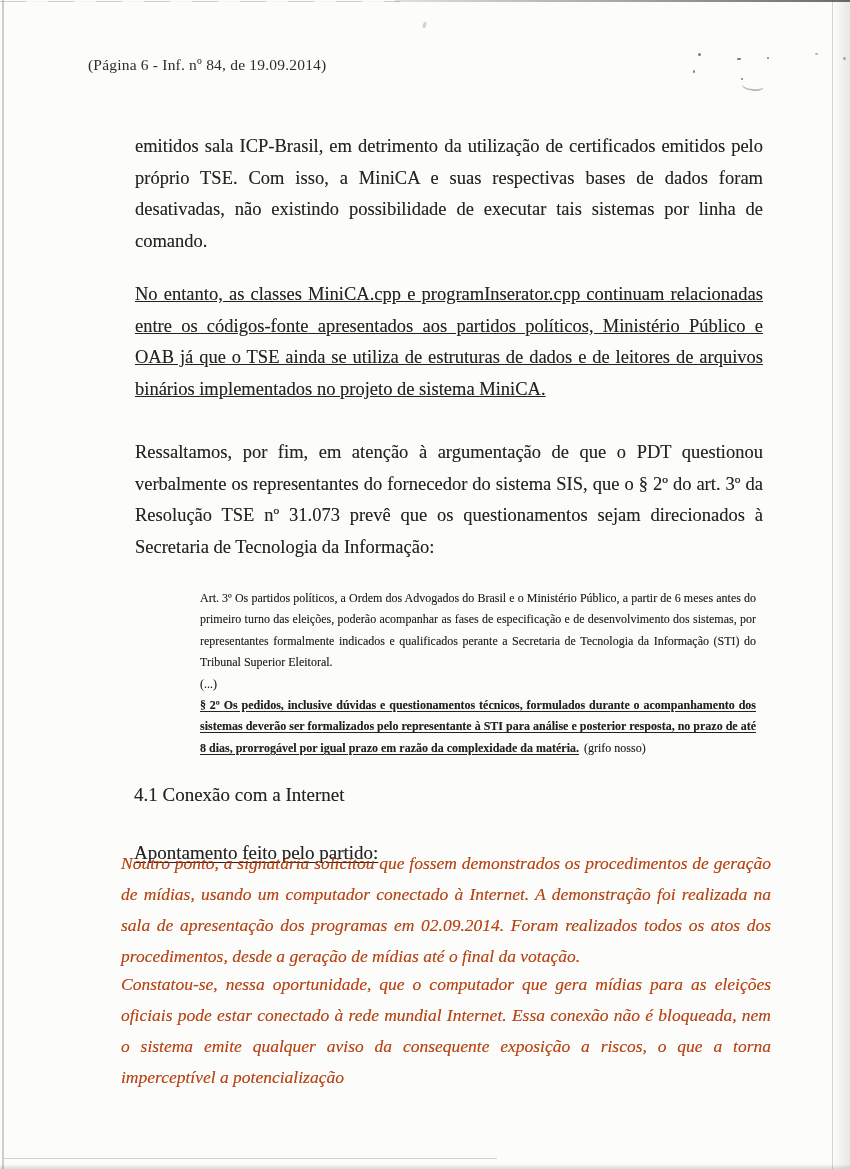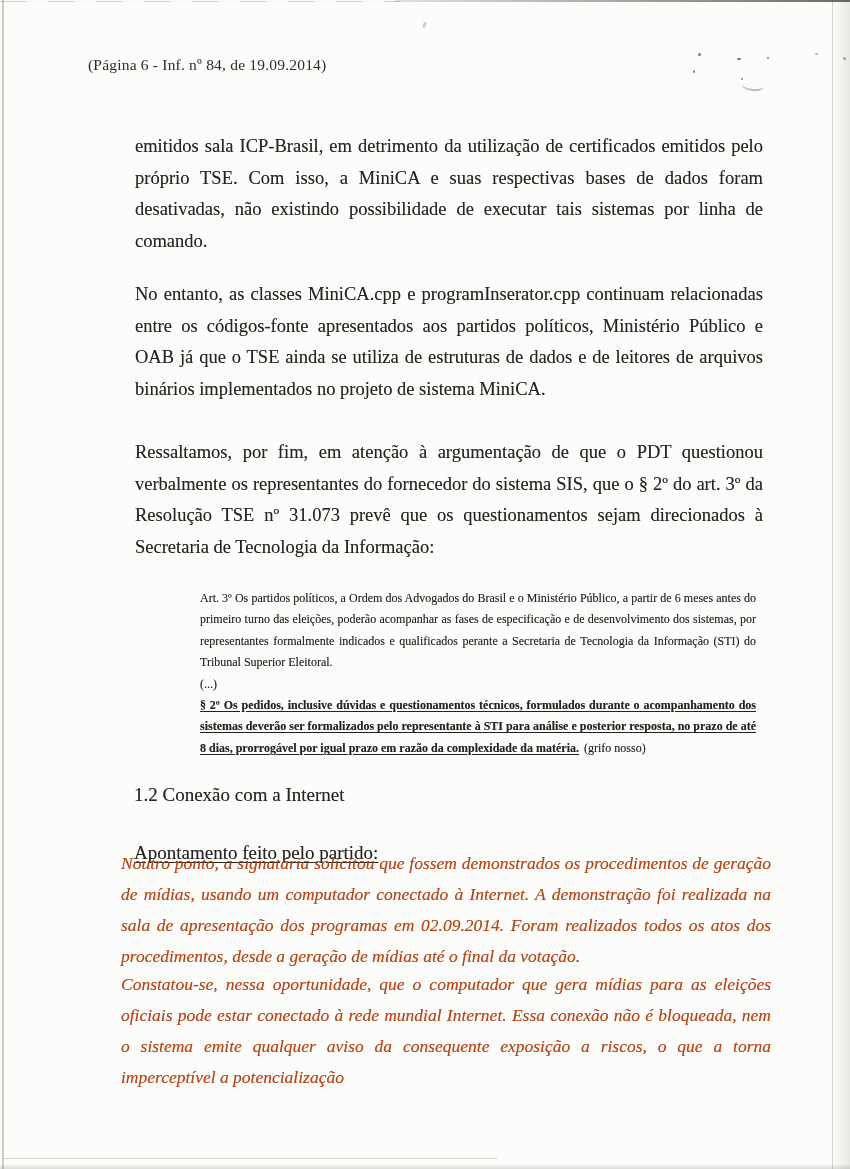--- a/index.html
+++ b/index.html
@@ -71,21 +71,21 @@
     text-align: right;
   }
   .para {
     position: absolute; left: 135px; width: 628px; margin: 0;
     font-size: 18.5px; line-height: 31.6px;
     text-align: justify;
     color: #262422;
     text-shadow: 0 0 0.5px rgba(50,46,40,0.45);
   }
   .para.p1 { top: 131px; }
-  .para.p2 { top: 279px; }
+  .para.p2 { top: 279px; text-decoration: underline; }
   .para.p3 { top: 437px; }
 
   .bquote {
     position: absolute; left: 200px; top: 588px; width: 556px;
     font-size: 12px; line-height: 21.4px;
     text-align: justify;
     color: #242220;
     text-shadow: 0 0 0.4px rgba(50,46,40,0.4);
   }
   .bquote p { margin: 0; }
@@ -151,20 +151,20 @@
   <p class="para p2">No entanto, as classes MiniCA.cpp e programInserator.cpp continuam relacionadas entre os códigos-fonte apresentados aos partidos políticos, Ministério Público e OAB já que o TSE ainda se utiliza de estruturas de dados e de leitores de arquivos binários implementados no projeto de sistema MiniCA.</p>
 
   <p class="para p3">Ressaltamos, por fim, em atenção à argumentação de que o PDT questionou verbalmente os representantes do fornecedor do sistema SIS, que o § 2º do art. 3º da Resolução TSE nº 31.073 prevê que os questionamentos sejam direcionados à Secretaria de Tecnologia da Informação:</p>
 
   <div class="bquote">
     <p>Art. 3º Os partidos políticos, a Ordem dos Advogados do Brasil e o Ministério Público, a partir de 6 meses antes do primeiro turno das eleições, poderão acompanhar as fases de especificação e de desenvolvimento dos sistemas, por representantes formalmente indicados e qualificados perante a Secretaria de Tecnologia da Informação (STI) do Tribunal Superior Eleitoral.</p>
     <p>(...)</p>
     <p><span class="bq-em">§ 2º Os pedidos, inclusive dúvidas e questionamentos técnicos, formulados durante o acompanhamento dos sistemas deverão ser formalizados pelo representante à STI para análise e posterior resposta, no prazo de até 8 dias, prorrogável por igual prazo em razão da complexidade da matéria.</span><span class="bq-note">(grifo nosso)</span></p>
   </div>
 
-  <h2 class="section-title">1.2 Conexão com a Internet</h2>
+  <h2 class="section-title">4.1 Conexão com a Internet</h2>
   <h3 class="section-sub">Apontamento feito pelo partido:</h3>
 
   <p class="remark r1">Noutro ponto, a signatária solicitou que fossem demonstrados os procedimentos de geração de mídias, usando um computador conectado à Internet. A demonstração foi realizada na sala de apresentação dos programas em 02.09.2014. Foram realizados todos os atos dos procedimentos, desde a geração de mídias até o final da votação.</p>
 
   <p class="remark r2">Constatou-se, nessa oportunidade, que o computador que gera mídias para as eleições oficiais pode estar conectado à rede mundial Internet. Essa conexão não é bloqueada, nem o sistema emite qualquer aviso da consequente exposição a riscos, o que a torna imperceptível a potencialização</p>
 
 </div>
 
 </body></html>

